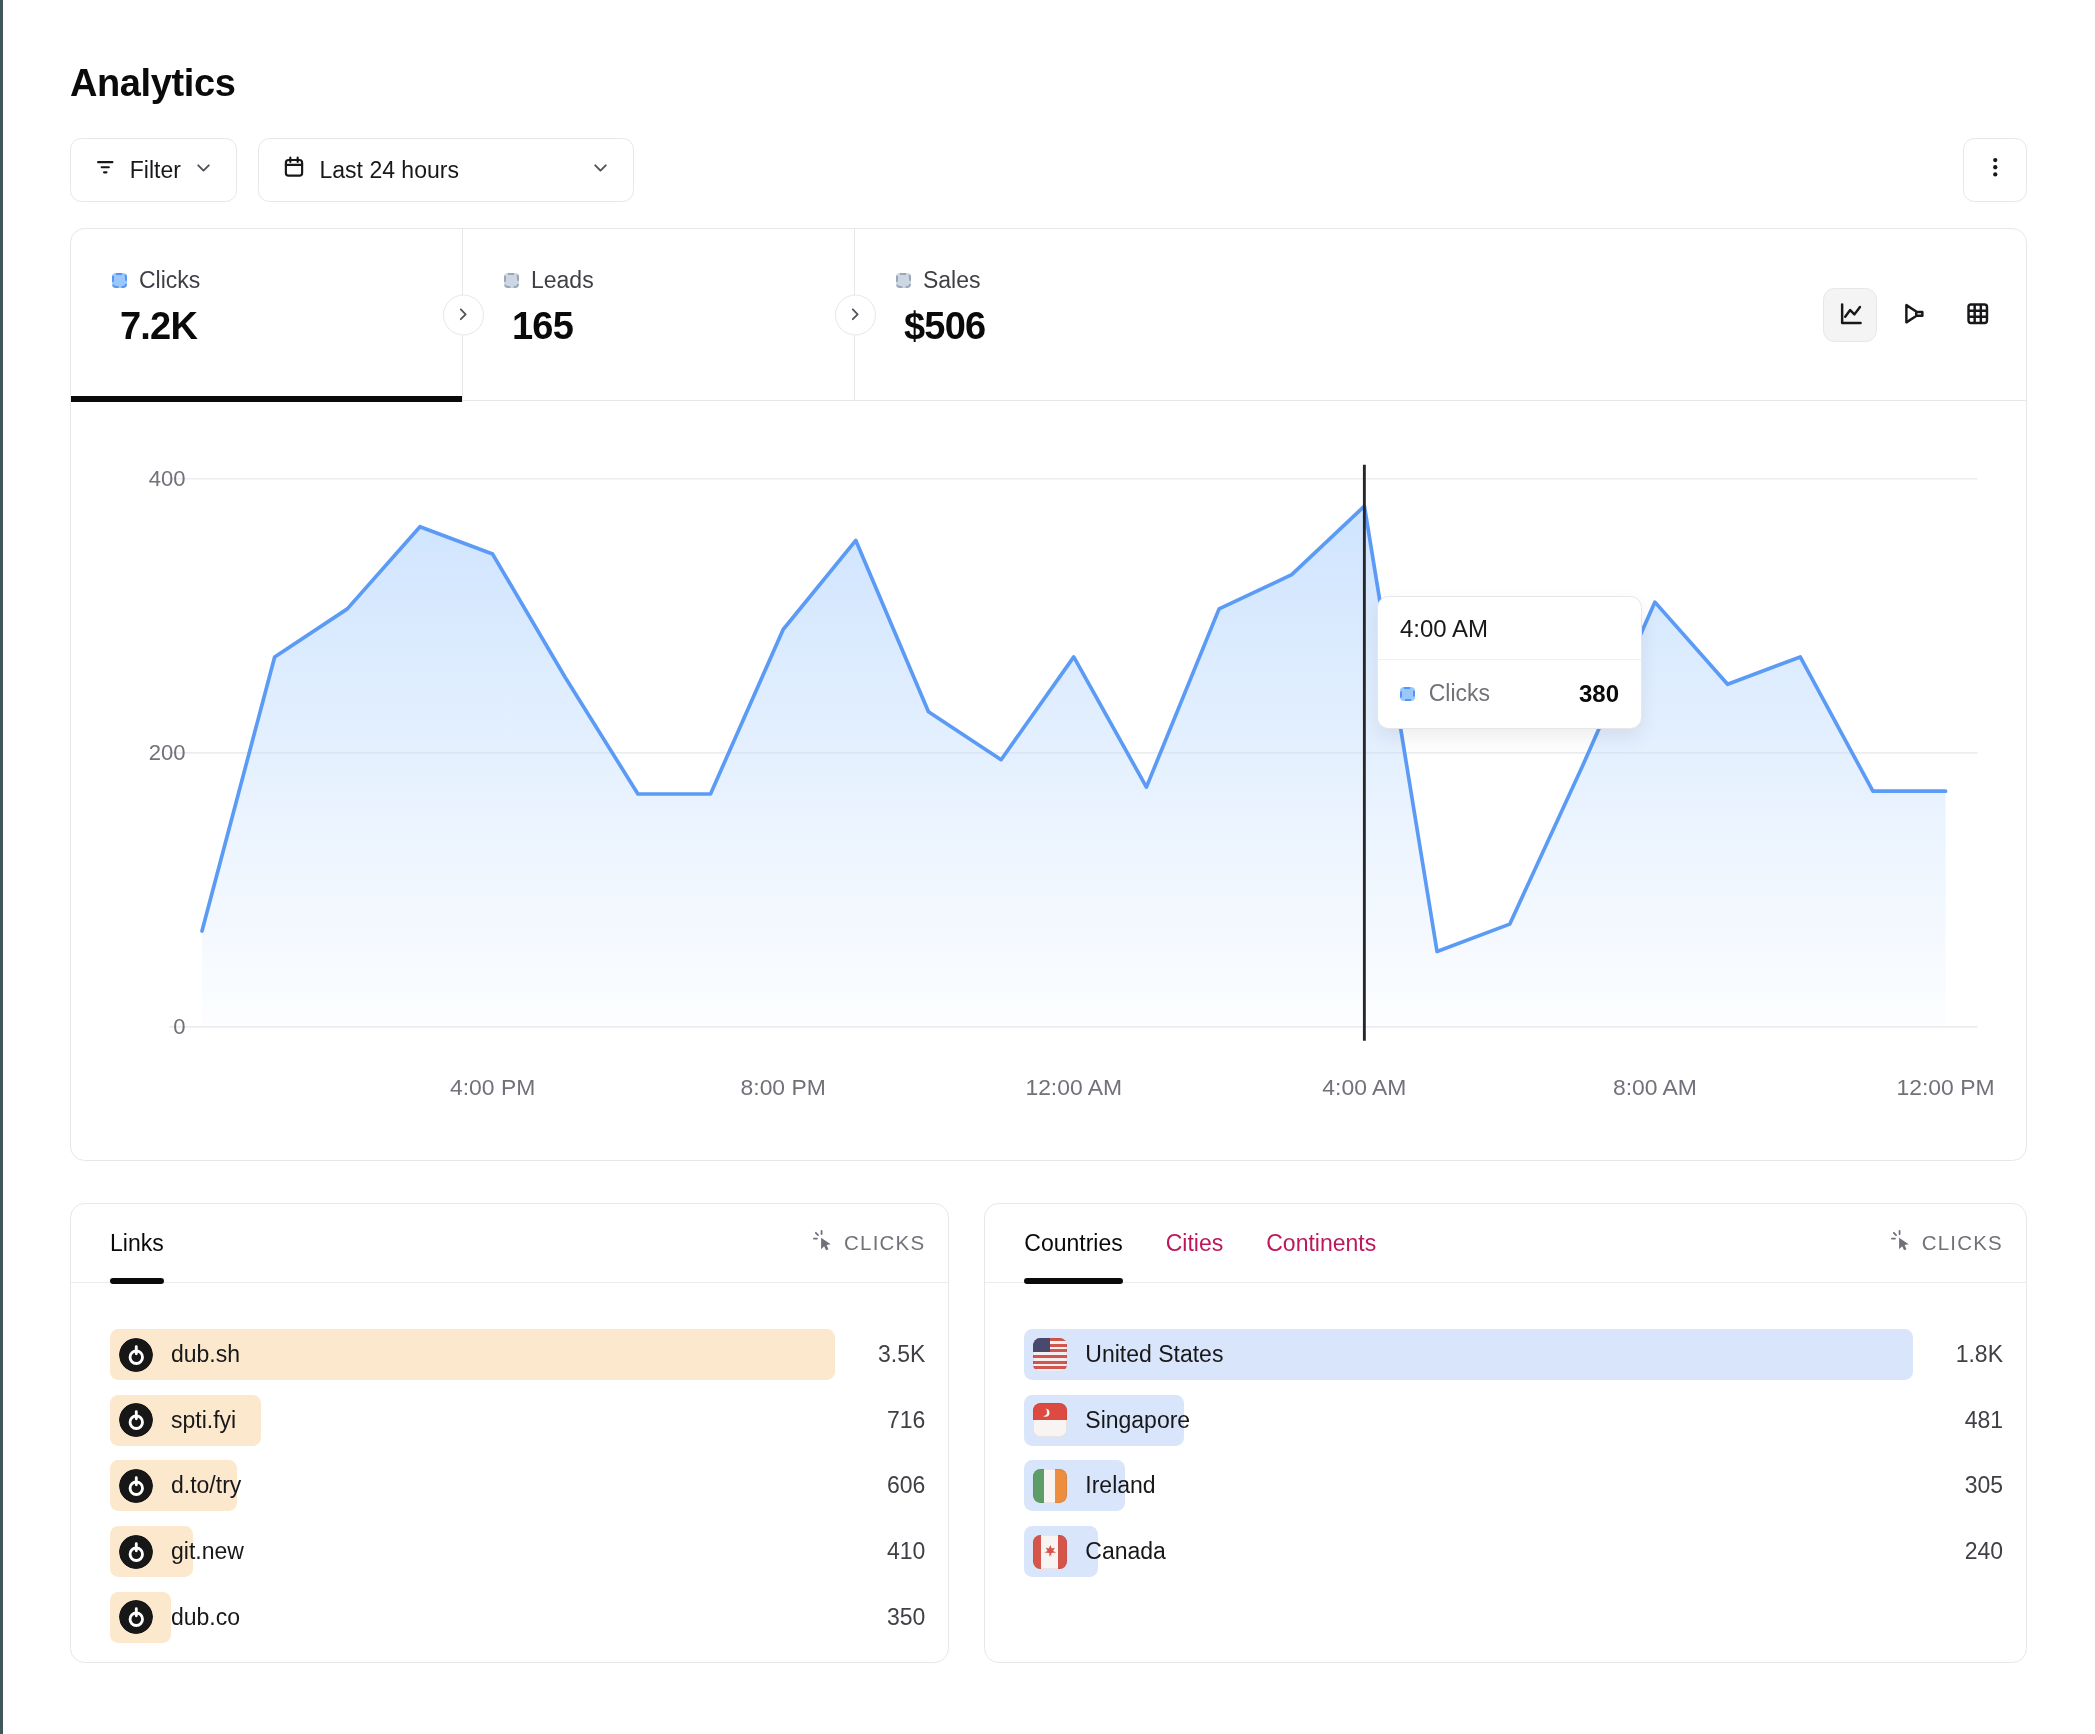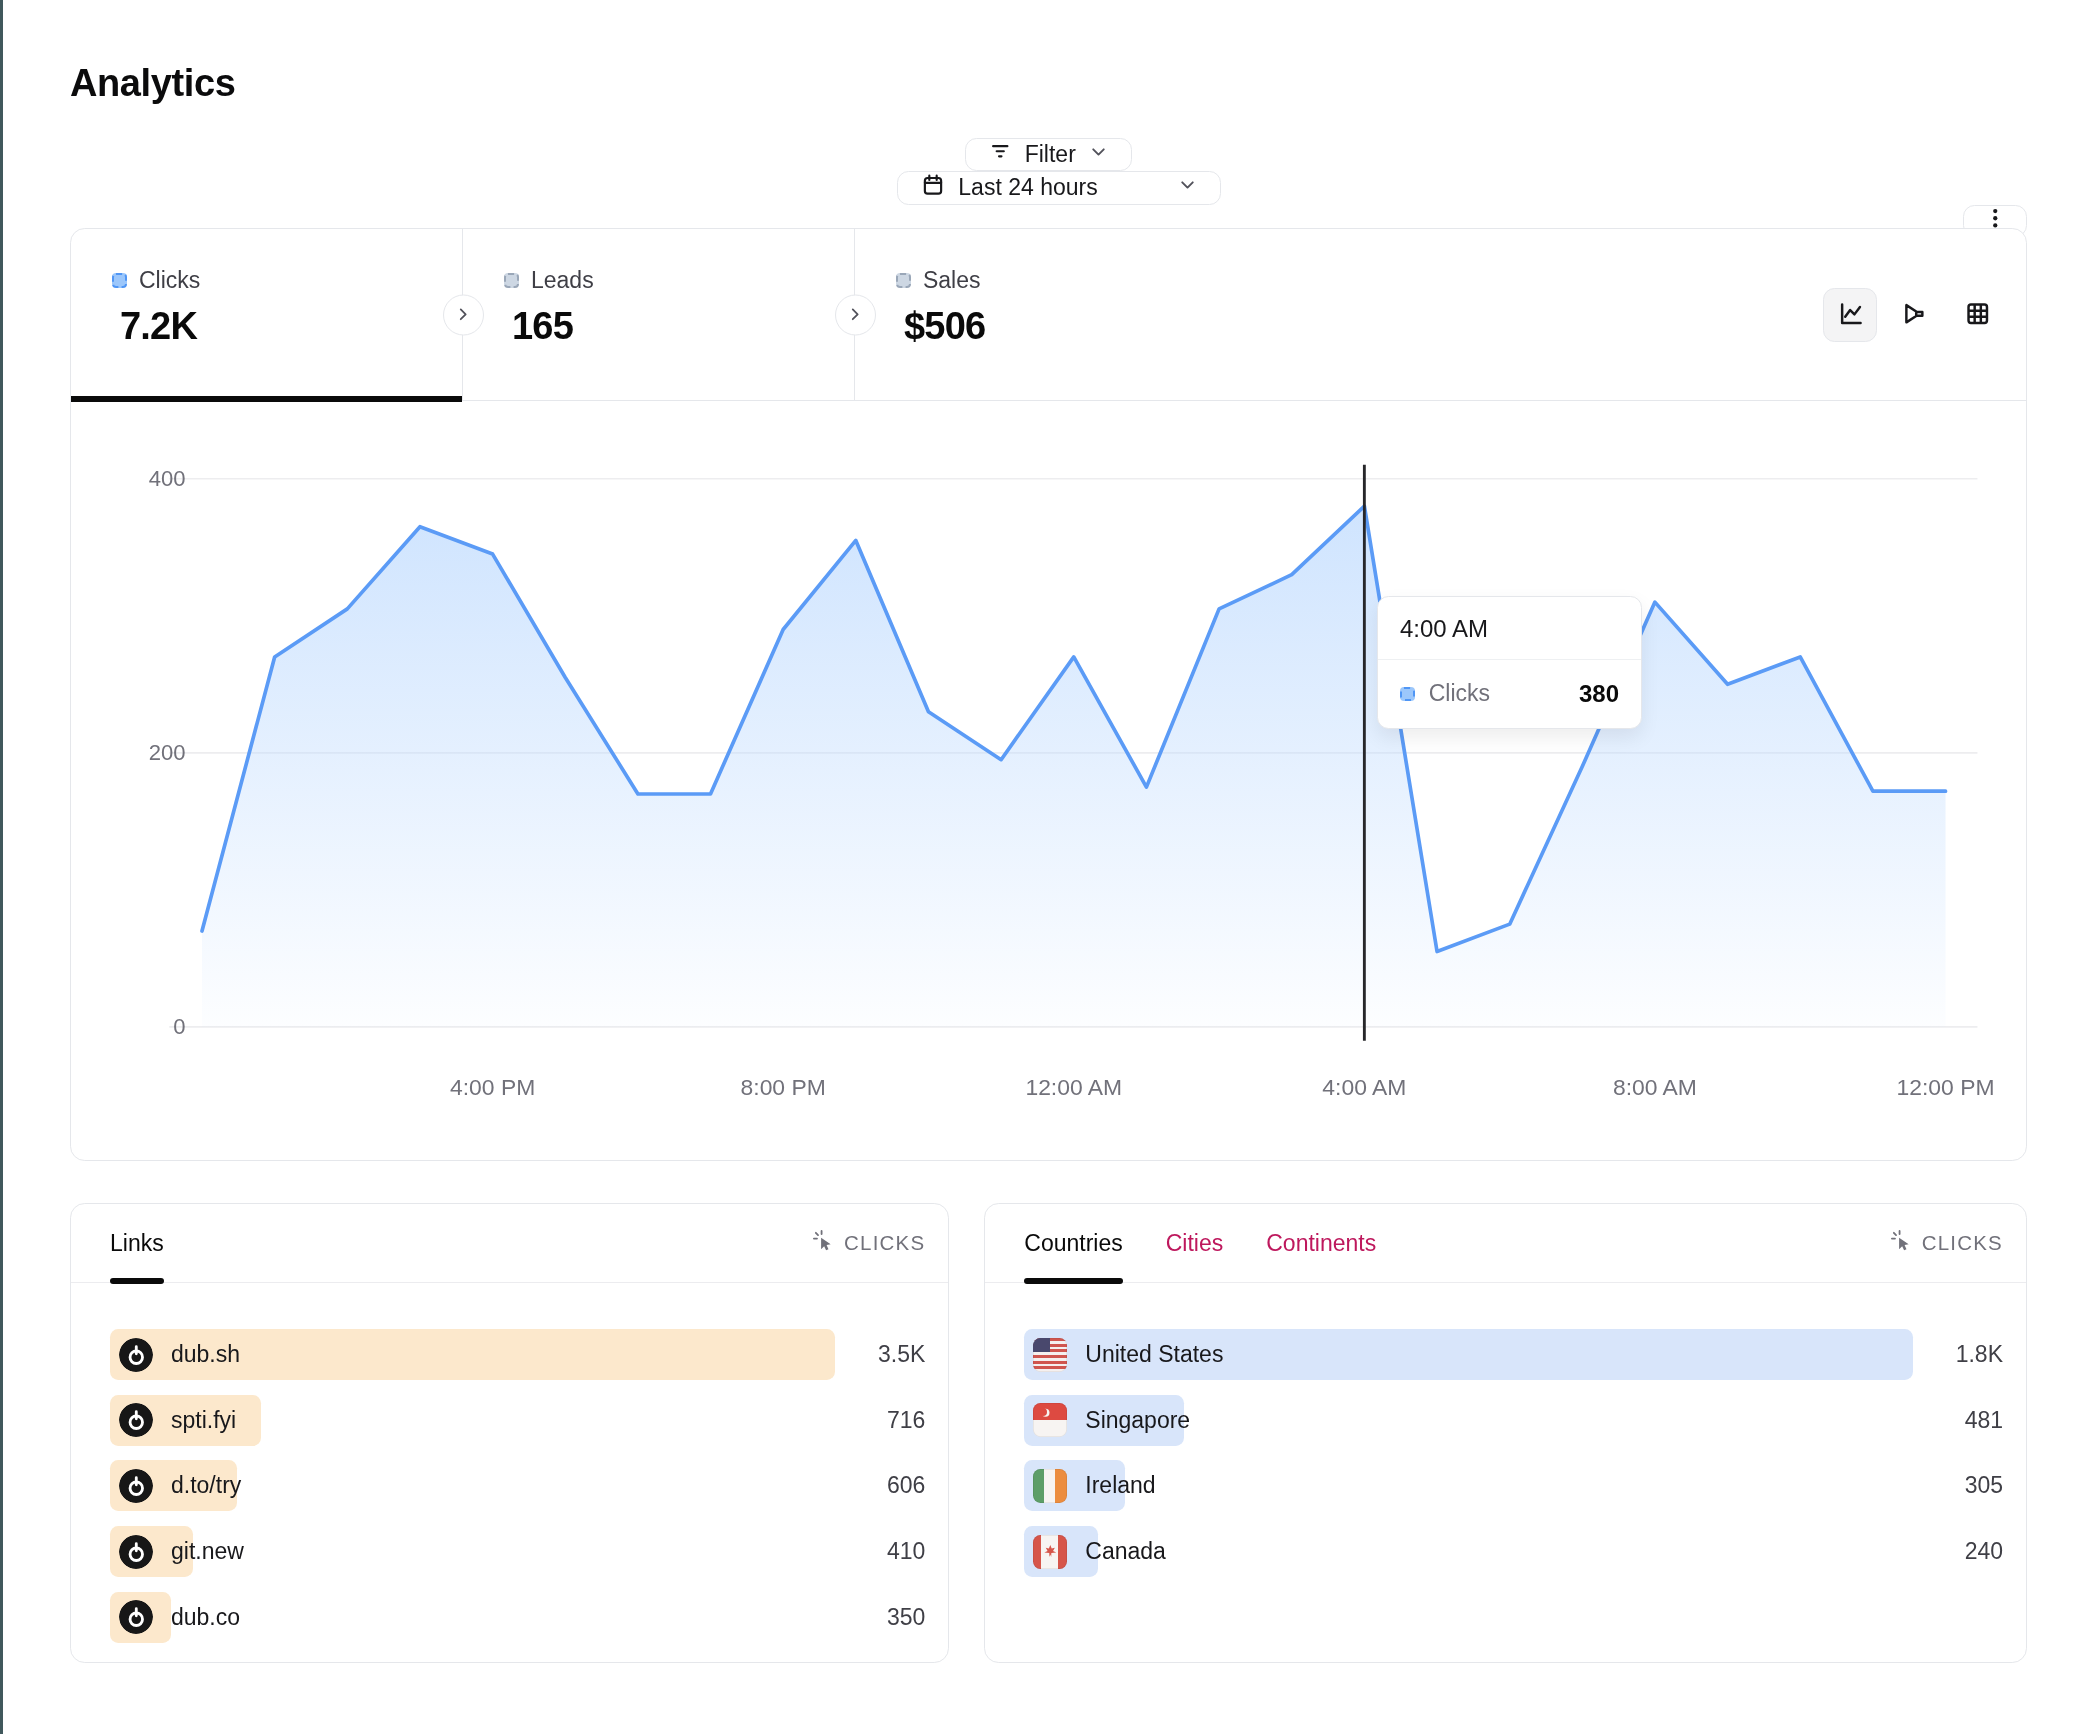--- a/index.html
+++ b/index.html
@@ -10,29 +10,29 @@
     color:#0a0a0a;
     position:relative;
     overflow:hidden;
   }
   .accent-strip { position:absolute; left:0; top:0; width:2.5px; height:1735px; background:#40585c; }
   .content { position:absolute; left:70px; top:3px; width:1957px; }
 
   
   .page-title { margin-top:59px; font-size:38px; font-weight:700; letter-spacing:-0.4px; color:#0b0b0c; }
 
-  .toolbar { margin-top:33px; display:flex; align-items:center; height:64px;flex-direction:column; }
+  .toolbar { margin-top:33px; display:flex; align-items:center; height:64px; }
   .btn {
     display:inline-flex; align-items:center; gap:12.3px;
     height:64px; padding:0 22px;
     background:#fff; border:1.6px solid #e5e7eb; border-radius:11.5px;
     font-size:23px; color:#18181b; font-family:inherit; cursor:pointer;
   }
   .btn svg { flex:0 0 auto; }
-  .btn-daterange { margin-left:21px; width:324px; }
+  .btn-daterange { margin-left:21px; width:376px; }
   .btn-daterange .chev { margin-left:auto; }
   .btn-kebab { margin-left:auto; width:64px; padding:0; justify-content:center; }
 
   
   .chart-card { margin-top:26px; height:933px; border:1.6px solid #e5e7eb; border-radius:14.7px; position:relative; background:#fff; }
   .stat-tabs { display:flex; height:172px; border-bottom:1.6px solid #e5e7eb; position:relative; }
   .stat-tab { width:391px; padding:38px 0 0 41px; position:relative; flex:0 0 auto; }
   .stat-tab.active::after { content:""; position:absolute; left:0; right:0; bottom:-1.6px; height:5.7px; background:#0a0a0a; }
   .stat-label-row { display:flex; align-items:center; gap:12.3px; font-size:23px; color:#3f3f46; }
   .legend-square { width:14.7px; height:14.7px; border-radius:4.1px; }

